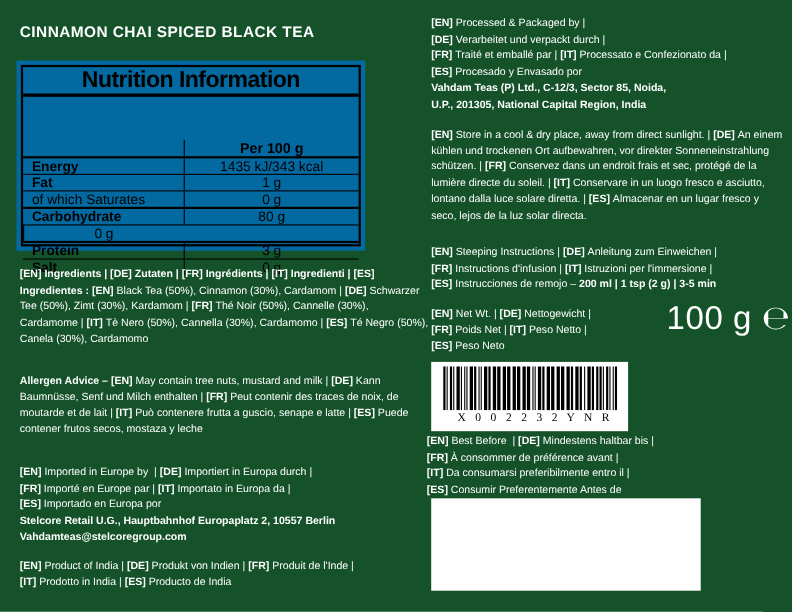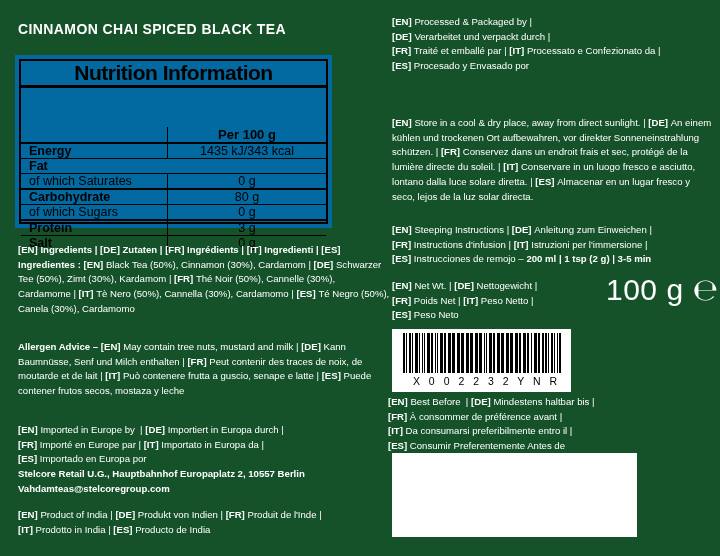--- a/index.html
+++ b/index.html
@@ -27,21 +27,21 @@
 
   
   .netwt-value{position:absolute;left:606px;top:272px;font-size:30px;font-weight:400;letter-spacing:.5px;color:#fff;white-space:nowrap;}
   .esign{font-family:"DejaVu Sans",sans-serif;}
 
   
   .barcode{position:absolute;left:392px;top:329px;width:179px;height:63px;background:#fff;box-sizing:border-box;
            padding:4px 10px 2px;display:flex;flex-direction:column;align-items:center;}
   .bars{width:100%;height:40px;display:flex;align-items:stretch;overflow:hidden;justify-content:center;}
   .bars i{display:block;background:#000;height:100%;flex:0 0 auto;}
-  .bcval{color:#000;font-family:Liberation Sans, sans-serif;font-size:10.5px;letter-spacing:3px;margin-top:2px;white-space:nowrap;margin-left:10px;}
+  .bcval{color:#000;font-family:Liberation Serif, serif;font-size:10.5px;letter-spacing:3px;margin-top:2px;white-space:nowrap;margin-left:10px;}
 
   .stamp{position:absolute;left:392px;top:453px;width:245px;height:84px;background:#fff;}
 </style>
 </head>
 <body>
 
 <div class="label" style="background: rgb(21, 82, 42);">
 
   <div class="title">CINNAMON CHAI SPICED BLACK TEA</div>
 
@@ -52,31 +52,31 @@
         <div class="nrow per100">
           <div class="nname"></div>
           <div class="nval">Per 100 g</div>
         </div>
         <div class="nrow t25">
           <div class="nname">Energy</div>
           <div class="nval">1435 kJ/343 kcal</div>
         </div>
         <div class="nrow">
           <div class="nname">Fat</div>
+          <div class="nval">1 g</div>
         </div>
         <div class="nrow sub">
           <div class="nname">of which Saturates</div>
           <div class="nval">0 g</div>
         </div>
         <div class="nrow t20">
           <div class="nname">Carbohydrate</div>
           <div class="nval">80 g</div>
         </div>
         <div class="nrow sub">
-          <div class="nname">of which Sugars</div>
           <div class="nval">0 g</div>
         </div>
         <div class="nrow t20">
           <div class="nname">Protein</div>
           <div class="nval">3 g</div>
         </div>
         <div class="nrow">
           <div class="nname">Salt</div>
           <div class="nval">0 g</div>
         </div>
@@ -91,21 +91,22 @@
 </span><span class="b">[ES] </span><span>Importado en Europa por
 </span><span class="b">Stelcore Retail U.G., Hauptbahnhof Europaplatz 2, 10557 Berlin
 Vahdamteas@stelcoregroup.com</span></div>
   <div class="p" style="left:18px;top:508px;width:372px;"><span class="b">[EN] </span><span>Product of India | </span><span class="b">[DE] </span><span>Produkt von Indien | </span><span class="b">[FR] </span><span>Produit de l'Inde |
 </span><span class="b">[IT] </span><span>Prodotto in India | </span><span class="b">[ES] </span><span>Producto de India</span></div>
 
   <div class="p" style="left:392px;top:15px;width:322px;"><span class="b">[EN] </span><span>Processed &amp; Packaged by |
 </span><span class="b">[DE] </span><span>Verarbeitet und verpackt durch |
 </span><span class="b">[FR] </span><span>Traité et emballé par | </span><span class="b">[IT] </span><span>Processato e Confezionato da |
 </span><span class="b">[ES] </span><span>Procesado y Envasado por
-</span></div>
+</span><span class="b">Vahdam Teas (P) Ltd., C-12/3, Sector 85, Noida,
+U.P., 201305, National Capital Region, India</span></div>
   <div class="p" style="left:392px;top:116px;width:322px;"><span class="b">[EN] </span><span>Store in a cool &amp; dry place, away from direct sunlight. | </span><span class="b">[DE] </span><span>An einem kühlen und trockenen Ort aufbewahren, vor direkter Sonneneinstrahlung schützen. | </span><span class="b">[FR] </span><span>Conservez dans un endroit frais et sec, protégé de la lumière directe du soleil. | </span><span class="b">[IT] </span><span>Conservare in un luogo fresco e asciutto, lontano dalla luce solare diretta. | </span><span class="b">[ES] </span><span>Almacenar en un lugar fresco y seco, lejos de la luz solar directa.</span></div>
   <div class="p" style="left:392px;top:223px;width:322px;"><span class="b">[EN] </span><span>Steeping Instructions | </span><span class="b">[DE] </span><span>Anleitung zum Einweichen |
 </span><span class="b">[FR] </span><span>Instructions d'infusion | </span><span class="b">[IT] </span><span>Istruzioni per l'immersione |
 </span><span class="b">[ES] </span><span>Instrucciones de remojo – </span><span class="b">200 ml | 1 tsp (2 g) | 3-5 min</span></div>
   <div class="p" style="left:392px;top:279px;width:210px;"><span class="b">[EN] </span><span>Net Wt. | </span><span class="b">[DE] </span><span>Nettogewicht |
 </span><span class="b">[FR] </span><span>Poids Net | </span><span class="b">[IT] </span><span>Peso Netto |
 </span><span class="b">[ES] </span><span>Peso Neto</span></div>
 
   <div class="netwt-value"><span>100 g</span> <span class="esign">℮</span></div>
 

